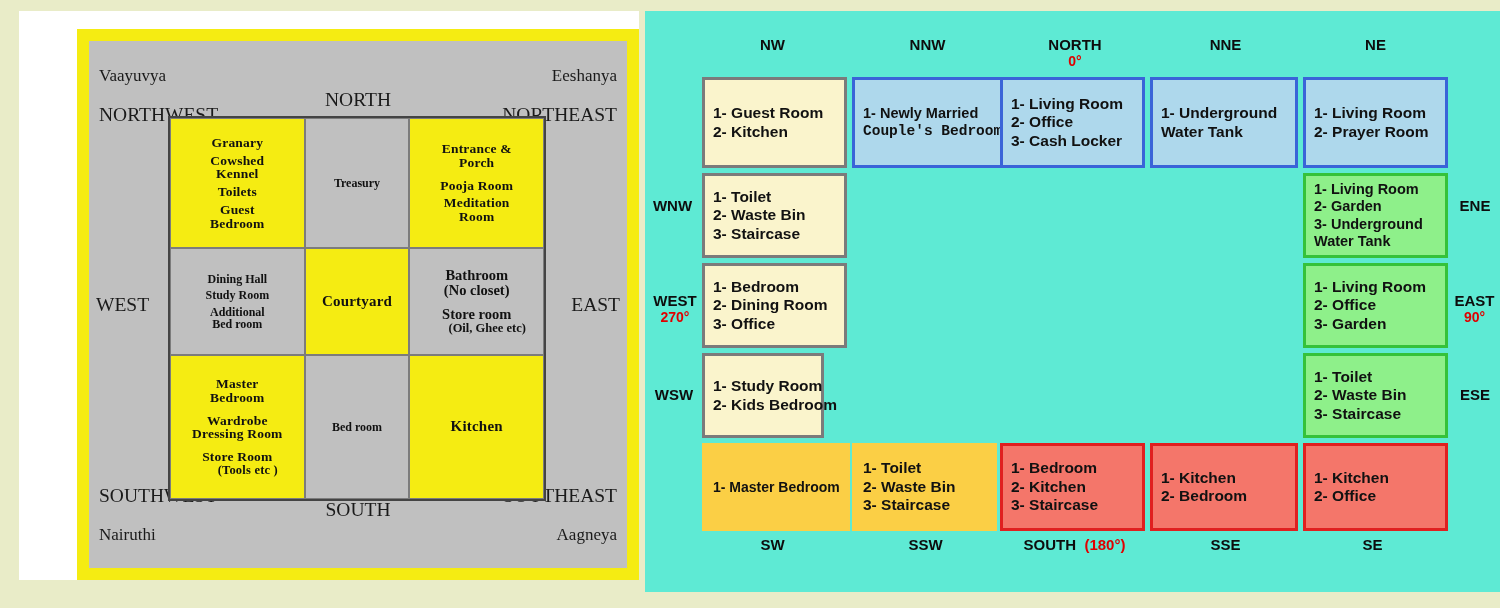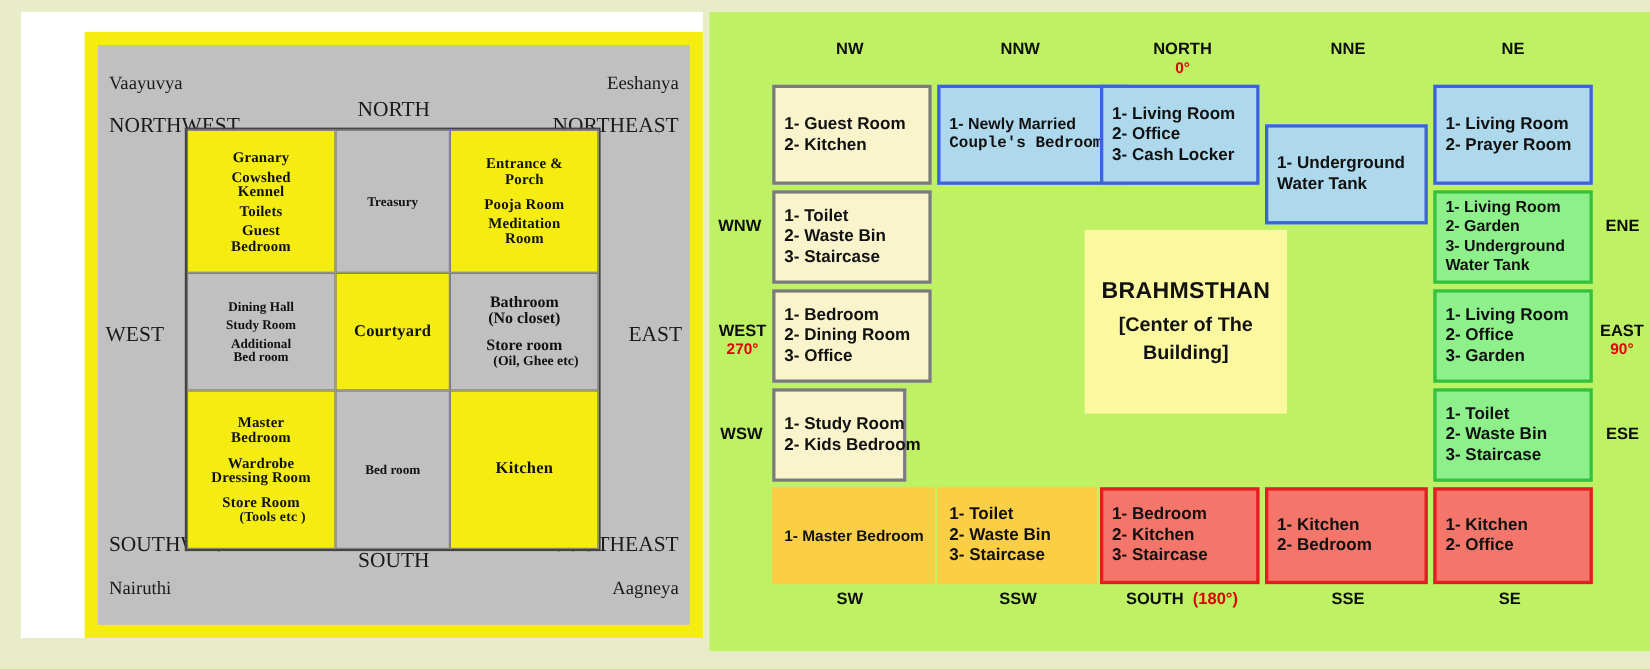--- a/index.html
+++ b/index.html
@@ -73,21 +73,21 @@
   .cell .line{display:block;line-height:1.02;}
   .cell.yellow .line{font-size:13.5px;font-weight:700;letter-spacing:.2px;}
   .cell.gray  .line{font-size:12px;font-weight:700;}
   .cell .line.small{font-size:12.5px;margin-left:21px;}
   .cell .gap{height:9px;}
   .cell .gapS{height:4px;}
 
   
   #right-panel{
     position:absolute;left:645px;top:11px;width:855px;height:581px;
-    background:#bef264;
+    background:#5eead4;
   }
   .rbox{
     position:absolute;
     box-sizing:border-box;
     display:flex;flex-direction:column;justify-content:center;
     padding:5px 8px;
     font-size:15.5px;font-weight:700;color:#111;
     line-height:1.19;
   }
   .rbox .ln{display:block;white-space:nowrap;}
@@ -285,21 +285,21 @@
     <span class="ln" style="font-size:14.5px;">1- Newly Married</span>
     <span class="ln" style="font-size:14.5px;font-family:Liberation Mono, monospace;">Couple's Bedroom</span>
   </div>
 
   <div class="rbox blue" style="left:355px;top:66px;width:145px;height:91px;">
     <span class="ln">1- Living Room</span>
     <span class="ln">2- Office</span>
     <span class="ln">3- Cash Locker</span>
   </div>
 
-  <div class="rbox blue" style="left:505px;top:66px;width:148px;height:91px;margin-top:36px;">
+  <div class="rbox blue" style="left:505px;top:66px;width:148px;height:91px;">
     <span class="ln">1- Underground</span>
     <span class="ln">Water Tank</span>
   </div>
 
   <div class="rbox blue" style="left:658px;top:66px;width:145px;height:91px;">
     <span class="ln">1- Living Room</span>
     <span class="ln">2- Prayer Room</span>
   </div>
 
   <div class="rbox cream" style="left:57px;top:162px;width:145px;height:85px;">
@@ -357,19 +357,14 @@
   <div class="rbox red" style="left:505px;top:432px;width:148px;height:88px;">
     <span class="ln">1- Kitchen</span>
     <span class="ln">2- Bedroom</span>
   </div>
 
   <div class="rbox red" style="left:658px;top:432px;width:145px;height:88px;">
     <span class="ln">1- Kitchen</span>
     <span class="ln">2- Office</span>
   </div>
 
-  <div id="center-box" style="left:341px;top:198px;width:184px;height:167px;">
-    <span class="big">BRAHMSTHAN</span>
-    <span class="sub">[Center of The</span>
-    <span class="sub" style="margin-top:2px;">Building]</span>
-  </div>
 
 </div>
 
 </body></html>

